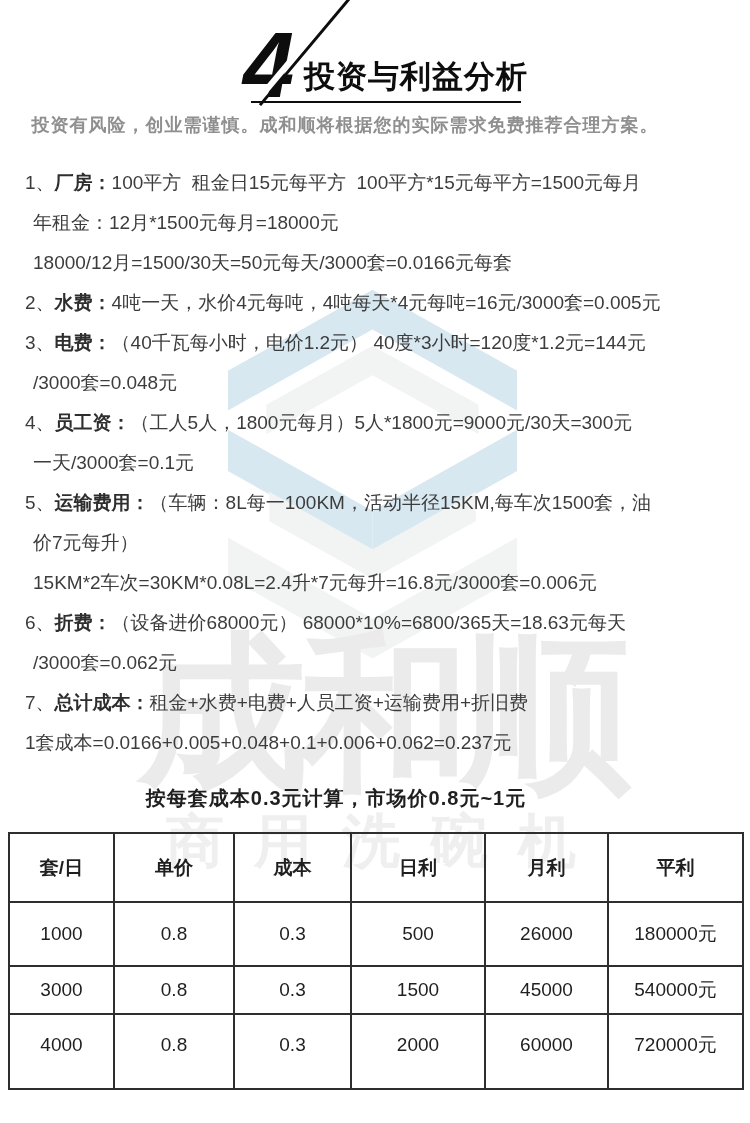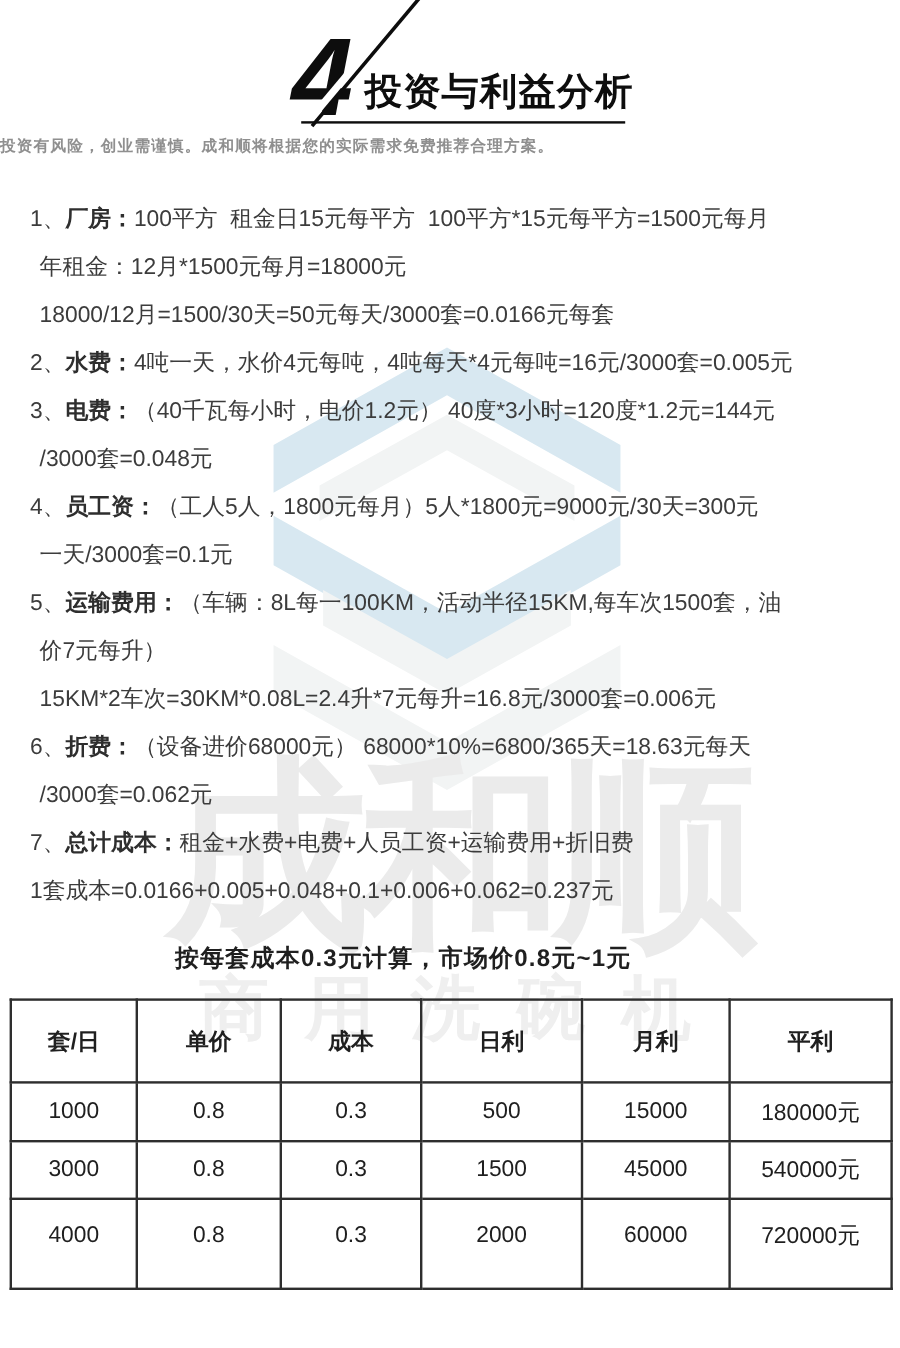--- a/index.html
+++ b/index.html
@@ -34,21 +34,21 @@
   .slash-black { position:absolute; left:-8px; top:26px; width:140px; height:3px; background:#0d0d0d; transform:rotate(-50deg); }
   .slash-white { position:absolute; left:-20px; top:40px; width:125px; height:6px; background:#ffffff; transform:rotate(-50deg); }
   .page-title {
     position:absolute; left:304px; top:56px;
     font-size:31px; font-weight:900; color:#0d0d0d; letter-spacing:1px;
     white-space:nowrap;
   }
   .title-underline { position:absolute; left:251px; top:101px; width:270px; height:2px; background:#0d0d0d; }
   .subtitle {
     position:absolute; left:0; top:113px; width:690px;
-    font-size:13px; font-weight:700; color:#8f8f8f;
+    text-align:center; font-size:18px; font-weight:700; color:#8f8f8f;
     letter-spacing:1px;
   }
   .cost-list { position:absolute; left:0; top:163px; width:678px; }
   .line {
     height:40px; line-height:40px; padding-left:25px;
     font-size:19px; white-space:pre; color:#3c3c3c;
   }
   .line .lbl { font-weight:bold; color:#2e2e2e; }
   .line.cont { padding-left:33px; }
   .line.cont2 { }
@@ -61,21 +61,21 @@
   table.profit {
     position:absolute; left:8px; top:832px; width:734px;
     border-collapse:collapse; table-layout:fixed;
     font-size:19px; color:#1f1f1f;
   }
   table.profit th, table.profit td {
     border:2px solid #2e2e2e; text-align:center; vertical-align:middle;
     background:transparent;
   }
   table.profit th { font-weight:bold; height:69px; }
-  table.profit tr.r1 td { height:49px; }
+  table.profit tr.r1 td { height:64px; }
   table.profit tr.r2 td { height:48px; }
   table.profit tr.r3 td { height:75px; padding-bottom:14px; }
 </style>
 </head>
 <body>
 
 <div class="wm-layer">
   <svg class="wm-logo" viewBox="0 0 200 250" aria-hidden="true">
     <polygon points="100,0 198,55 198,82 100,27 2,82 2,55" fill="#d8e8f1"></polygon>
     <polygon points="100,38 172,78 172,98 100,58 28,98 28,78" fill="#f2f4f4"></polygon>
@@ -135,21 +135,21 @@
       <th>成本</th>
       <th>日利</th>
       <th>月利</th>
       <th>平利</th>
     </tr>
     <tr class="r1">
       <td>1000</td>
       <td>0.8</td>
       <td>0.3</td>
       <td>500</td>
-      <td>15000</td>
+      <td>26000</td>
       <td>180000元</td>
     </tr>
     <tr class="r2">
       <td>3000</td>
       <td>0.8</td>
       <td>0.3</td>
       <td>1500</td>
       <td>45000</td>
       <td>540000元</td>
     </tr>

